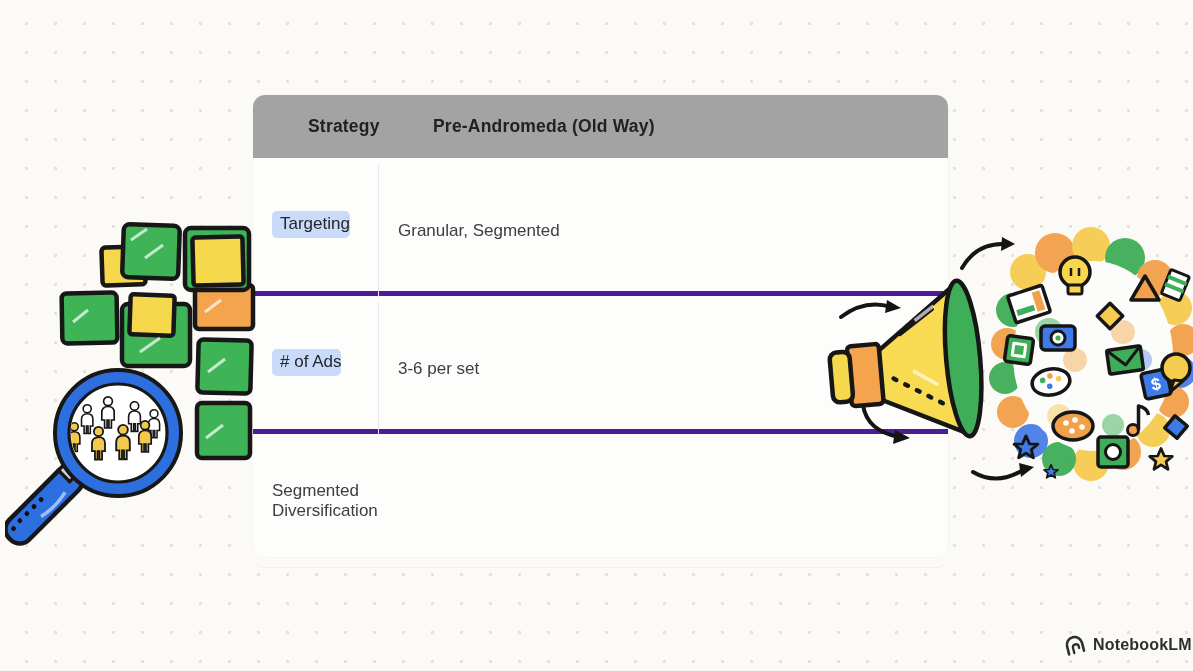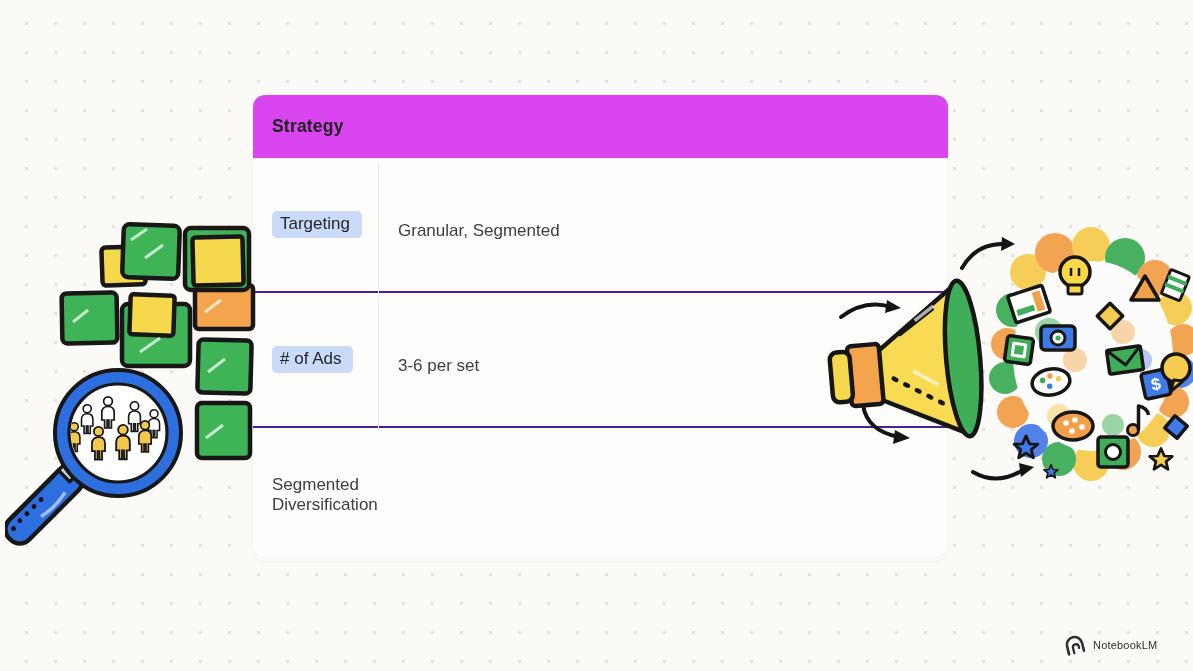--- a/index.html
+++ b/index.html
@@ -15,54 +15,55 @@
     background-position:12px 9px;
   }
   
   .ctable{
     position:absolute;left:253px;top:95px;width:695px;height:462px;
     background:#FDFDFC;border-radius:12px;z-index:1;
     box-shadow:0 0 0 1px rgba(0,0,0,0.02);
   }
   .thead{
     height:63px;display:grid;grid-template-columns:125px 275px auto;
-    align-items:center;background:#d946ef;border-radius:12px 12px 0 0;
-    font-weight:bold;font-size:17.5px;color:#212121;letter-spacing:.2px;
+    align-items:center;background:#a3a3a3;border-radius:12px 12px 0 0;
+    font-weight:bold;font-size:17.5px;color:#212121;letter-spacing:.2px;padding-left:36px;
   }
   .trow{
     height:133px;display:grid;grid-template-columns:125px 275px auto;
     align-items:center;font-size:17px;color:#3C4043;
   }
-  .trow + .trow{border-top:2px solid #4c1d95;}
+  .trow + .trow{border-top:5px solid #4c1d95;}
   .trow:last-child{border-bottom:1px solid #EEEFF1;border-radius:0 0 12px 12px;}
   .trow .td:nth-child(2), .trow .td:nth-child(3){border-left:1px solid #E9EAEC;height:100%;display:flex;align-items:center;margin-top:12px;}
   .td,.th{padding-left:19px;box-sizing:border-box;}
   .chip{
     display:inline-block;background:#C9DBF8;border-radius:5px;
-    padding:3px 12px 4px 8px;color:#23262B;
+    padding:3px 0 4px 8px;color:#23262B;
   }
   
   .illu{position:absolute;z-index:2;}
   #left-illu{left:5px;top:212px;}
   #right-illu{left:823px;top:220px;}
   
   .logo{
     position:absolute;left:1064px;top:633px;display:flex;align-items:center;gap:6px;
     z-index:3;
   }
-  .logo-text{font-size:11px;font-weight:400;color:#2E2E2E;letter-spacing:.2px;}
+  .logo-text{font-size:16px;font-weight:700;color:#2E2E2E;letter-spacing:.2px;}
 </style>
 </head>
 <body>
 
 <div class="canvas">
 
   <div class="ctable">
     <div class="thead">
       <div class="th">Strategy</div>
+      <div class="th">Pre-Andromeda (Old Way)</div>
     </div>
 
     <div class="trow">
       <div class="td"><span class="chip">Targeting</span></div>
       <div class="td">Granular, Segmented</div>
     </div>
 
     <div class="trow">
       <div class="td"><span class="chip"># of Ads</span></div>
       <div class="td">3-6 per set</div>

